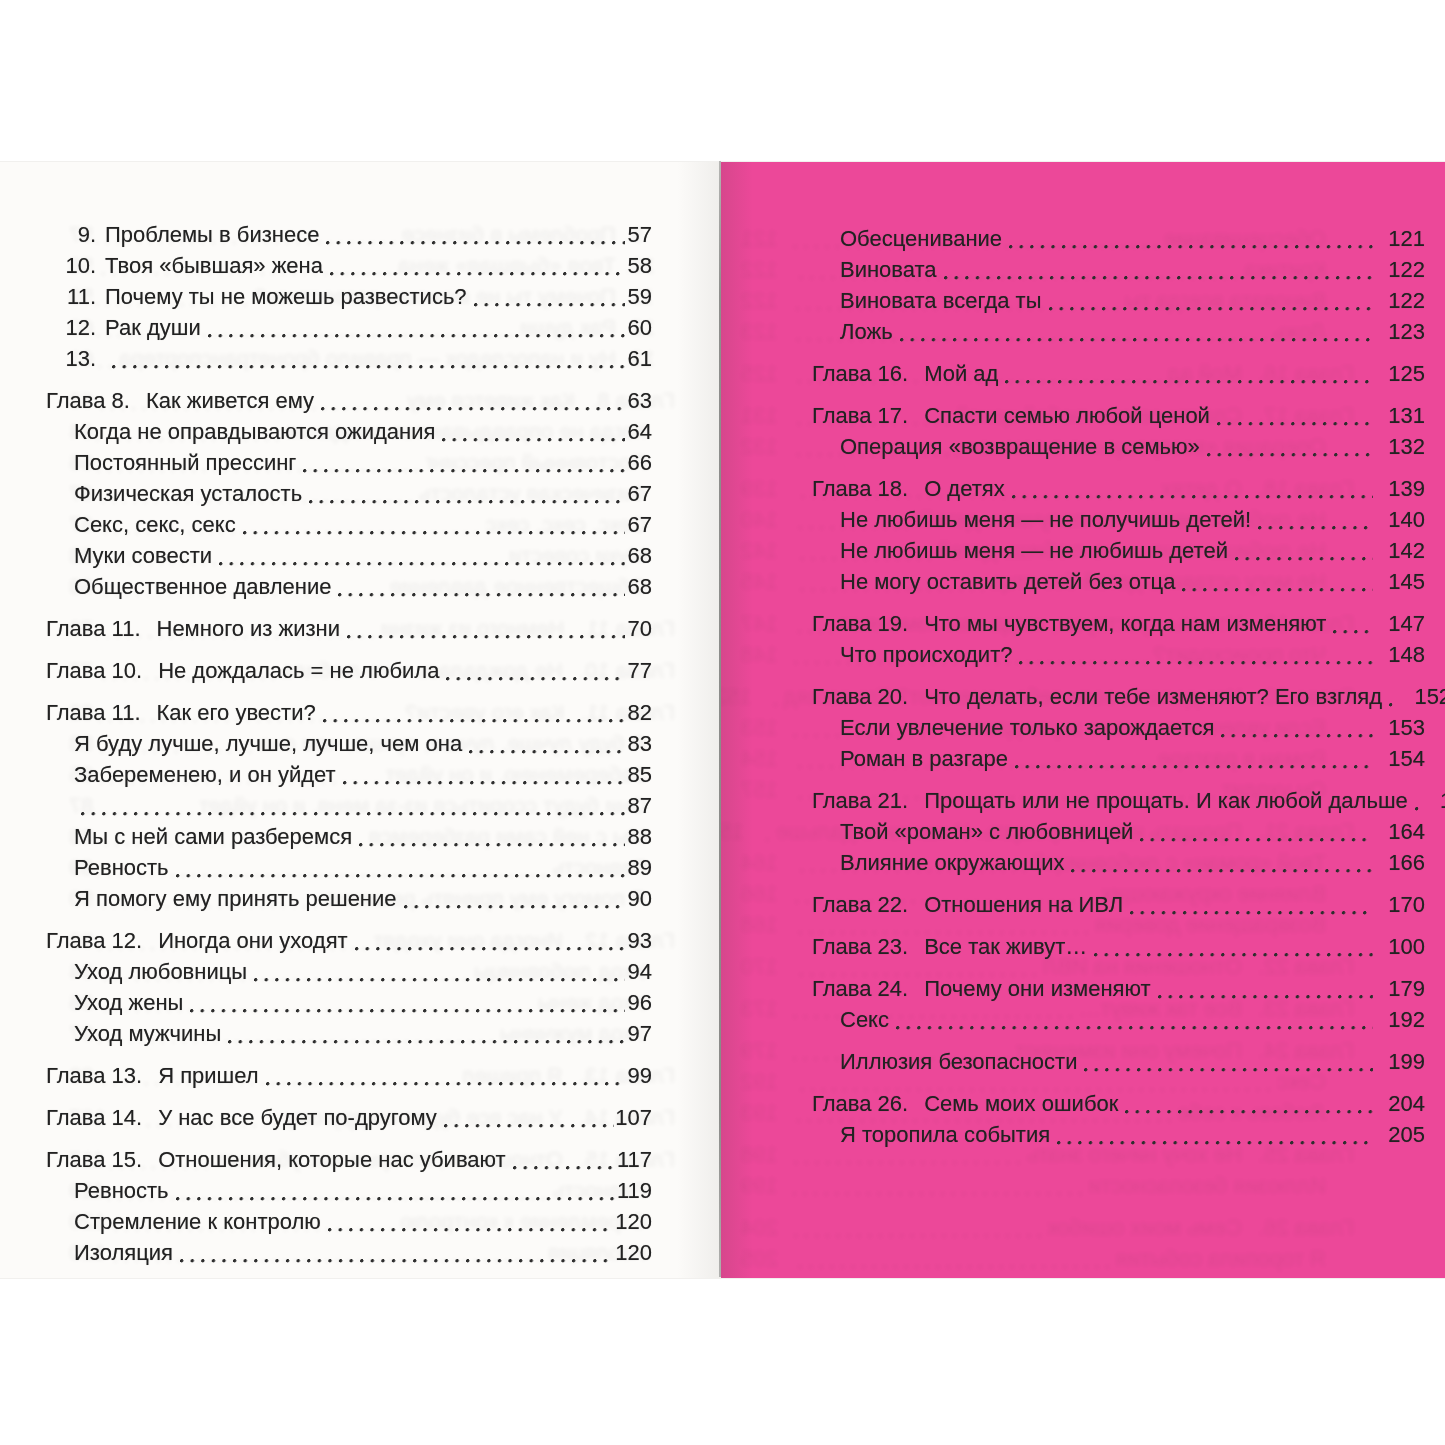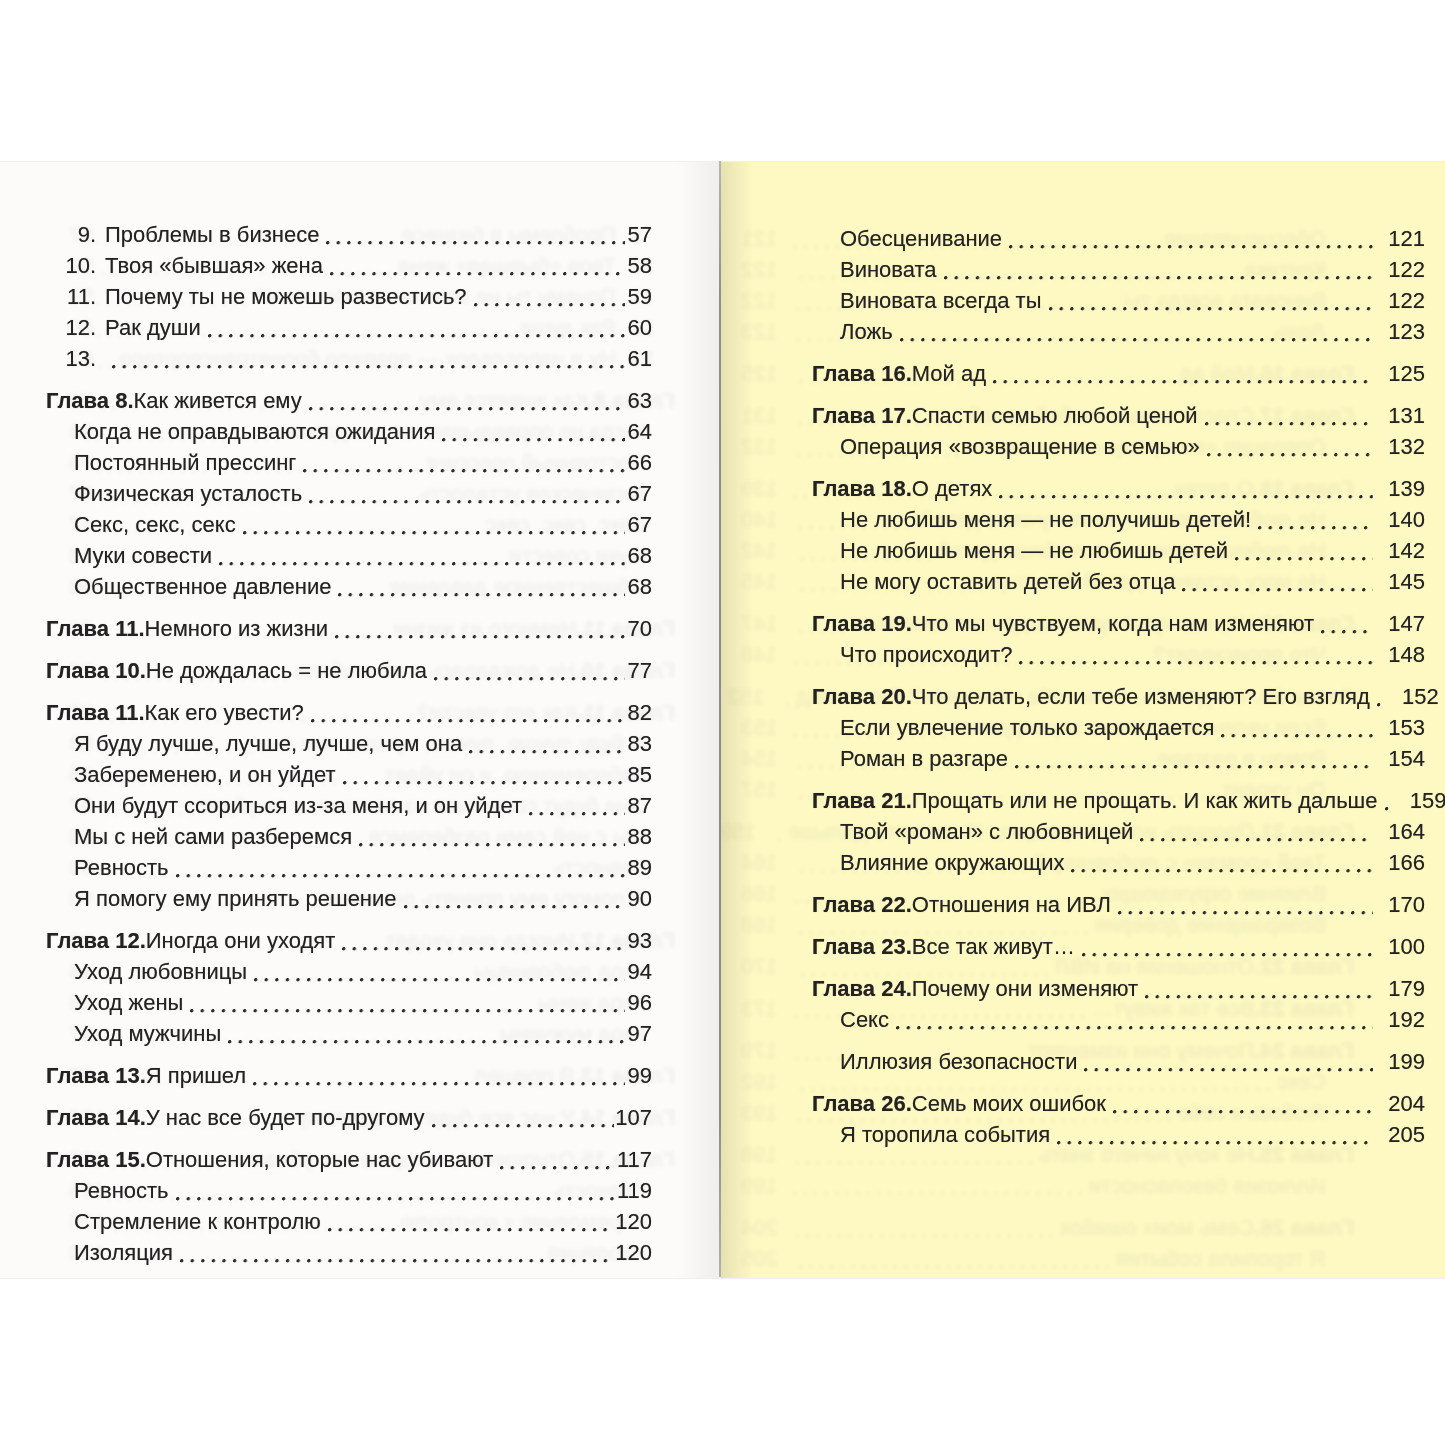--- a/index.html
+++ b/index.html
@@ -13,21 +13,21 @@
   .photo{position:relative;width:1445px;height:1445px;background:#ffffff;overflow:hidden}
 
   .spread{
     position:absolute;left:0;top:161px;width:1445px;height:1116px;
     display:flex;
     border-top:1px solid #f1f0ee;
     border-bottom:1px solid #f1f0ee;
   }
   .page{position:relative;height:100%;overflow:hidden}
   .page.left{width:721px;background:#fcfbf9}
-  .page.right{flex:1;background:#fef9c3}
+  .page.right{flex:1;background:#ec4899}
   .page.left::after{
     content:"";position:absolute;right:0;top:0;bottom:0;width:44px;
     background:linear-gradient(to left,rgba(70,62,55,.07),rgba(70,62,55,0));
     pointer-events:none;
   }
   .page.right::before{
     content:"";position:absolute;left:0;top:0;bottom:0;width:32px;
     background:linear-gradient(to right,rgba(70,62,55,.13),rgba(70,62,55,0));
     pointer-events:none;
   }
@@ -43,21 +43,21 @@
     text-shadow:0 0 0.7px rgba(34,34,34,.45);
     z-index:2;
   }
   .page.left  .toc{padding:57px 69px 0 46px}
   .page.right .toc{padding:61px 20px 0 91px}
 
   .toc-group{margin-top:11px}
   .toc-group:first-child{margin-top:0}
 
   .toc-line{display:flex;align-items:baseline;white-space:nowrap}
-  .toc-line .prefix{font-weight:700;margin-right:0;flex:none}
+  .toc-line .prefix{font-weight:400;margin-right:16px;flex:none}
   .toc-line .num{flex:none;width:50px;text-align:right;margin-right:9px}
   .toc-line.sub{padding-left:28px}
   .toc-line .label{flex:none}
 
   .leader{
     flex:1;min-width:10px;align-self:flex-end;
     height:5px;margin:0 1px 4px 7px;
     background-image:radial-gradient(circle at 1.7px 1.8px,#2e2e2e 1.5px,rgba(0,0,0,0) 1.9px);
     background-size:10.6px 5px;background-repeat:repeat-x;background-position:left top;
   }
@@ -179,21 +179,20 @@
               <span class="label">Я буду лучше, лучше, лучше, чем она</span>
               <span class="leader"></span>
               <span class="pagenum">83</span>
             </div>
             <div class="toc-line sub">
               <span class="label">Забеременею, и он уйдет</span>
               <span class="leader"></span>
               <span class="pagenum">85</span>
             </div>
             <div class="toc-line sub">
-              <span class="label">Они будут ссориться из-за меня, и он уйдет</span>
               <span class="leader"></span>
               <span class="pagenum">87</span>
             </div>
             <div class="toc-line sub">
               <span class="label">Мы с ней сами разберемся</span>
               <span class="leader"></span>
               <span class="pagenum">88</span>
             </div>
             <div class="toc-line sub">
               <span class="label">Ревность</span>
@@ -553,21 +552,21 @@
             </div>
             <div class="toc-line sub">
               <span class="label">Роман в разгаре</span>
               <span class="leader"></span>
               <span class="pagenum">154</span>
             </div>
           </div>
           <div class="toc-group">
             <div class="toc-line chapter">
               <span class="prefix">Глава 21.</span>
-              <span class="label">Прощать или не прощать. И как жить дальше</span>
+              <span class="label">Прощать или не прощать. И как любой дальше</span>
               <span class="leader"></span>
               <span class="pagenum">159</span>
             </div>
             <div class="toc-line sub">
               <span class="label">Твой «роман» с любовницей</span>
               <span class="leader"></span>
               <span class="pagenum">164</span>
             </div>
             <div class="toc-line sub">
               <span class="label">Влияние окружающих</span>

